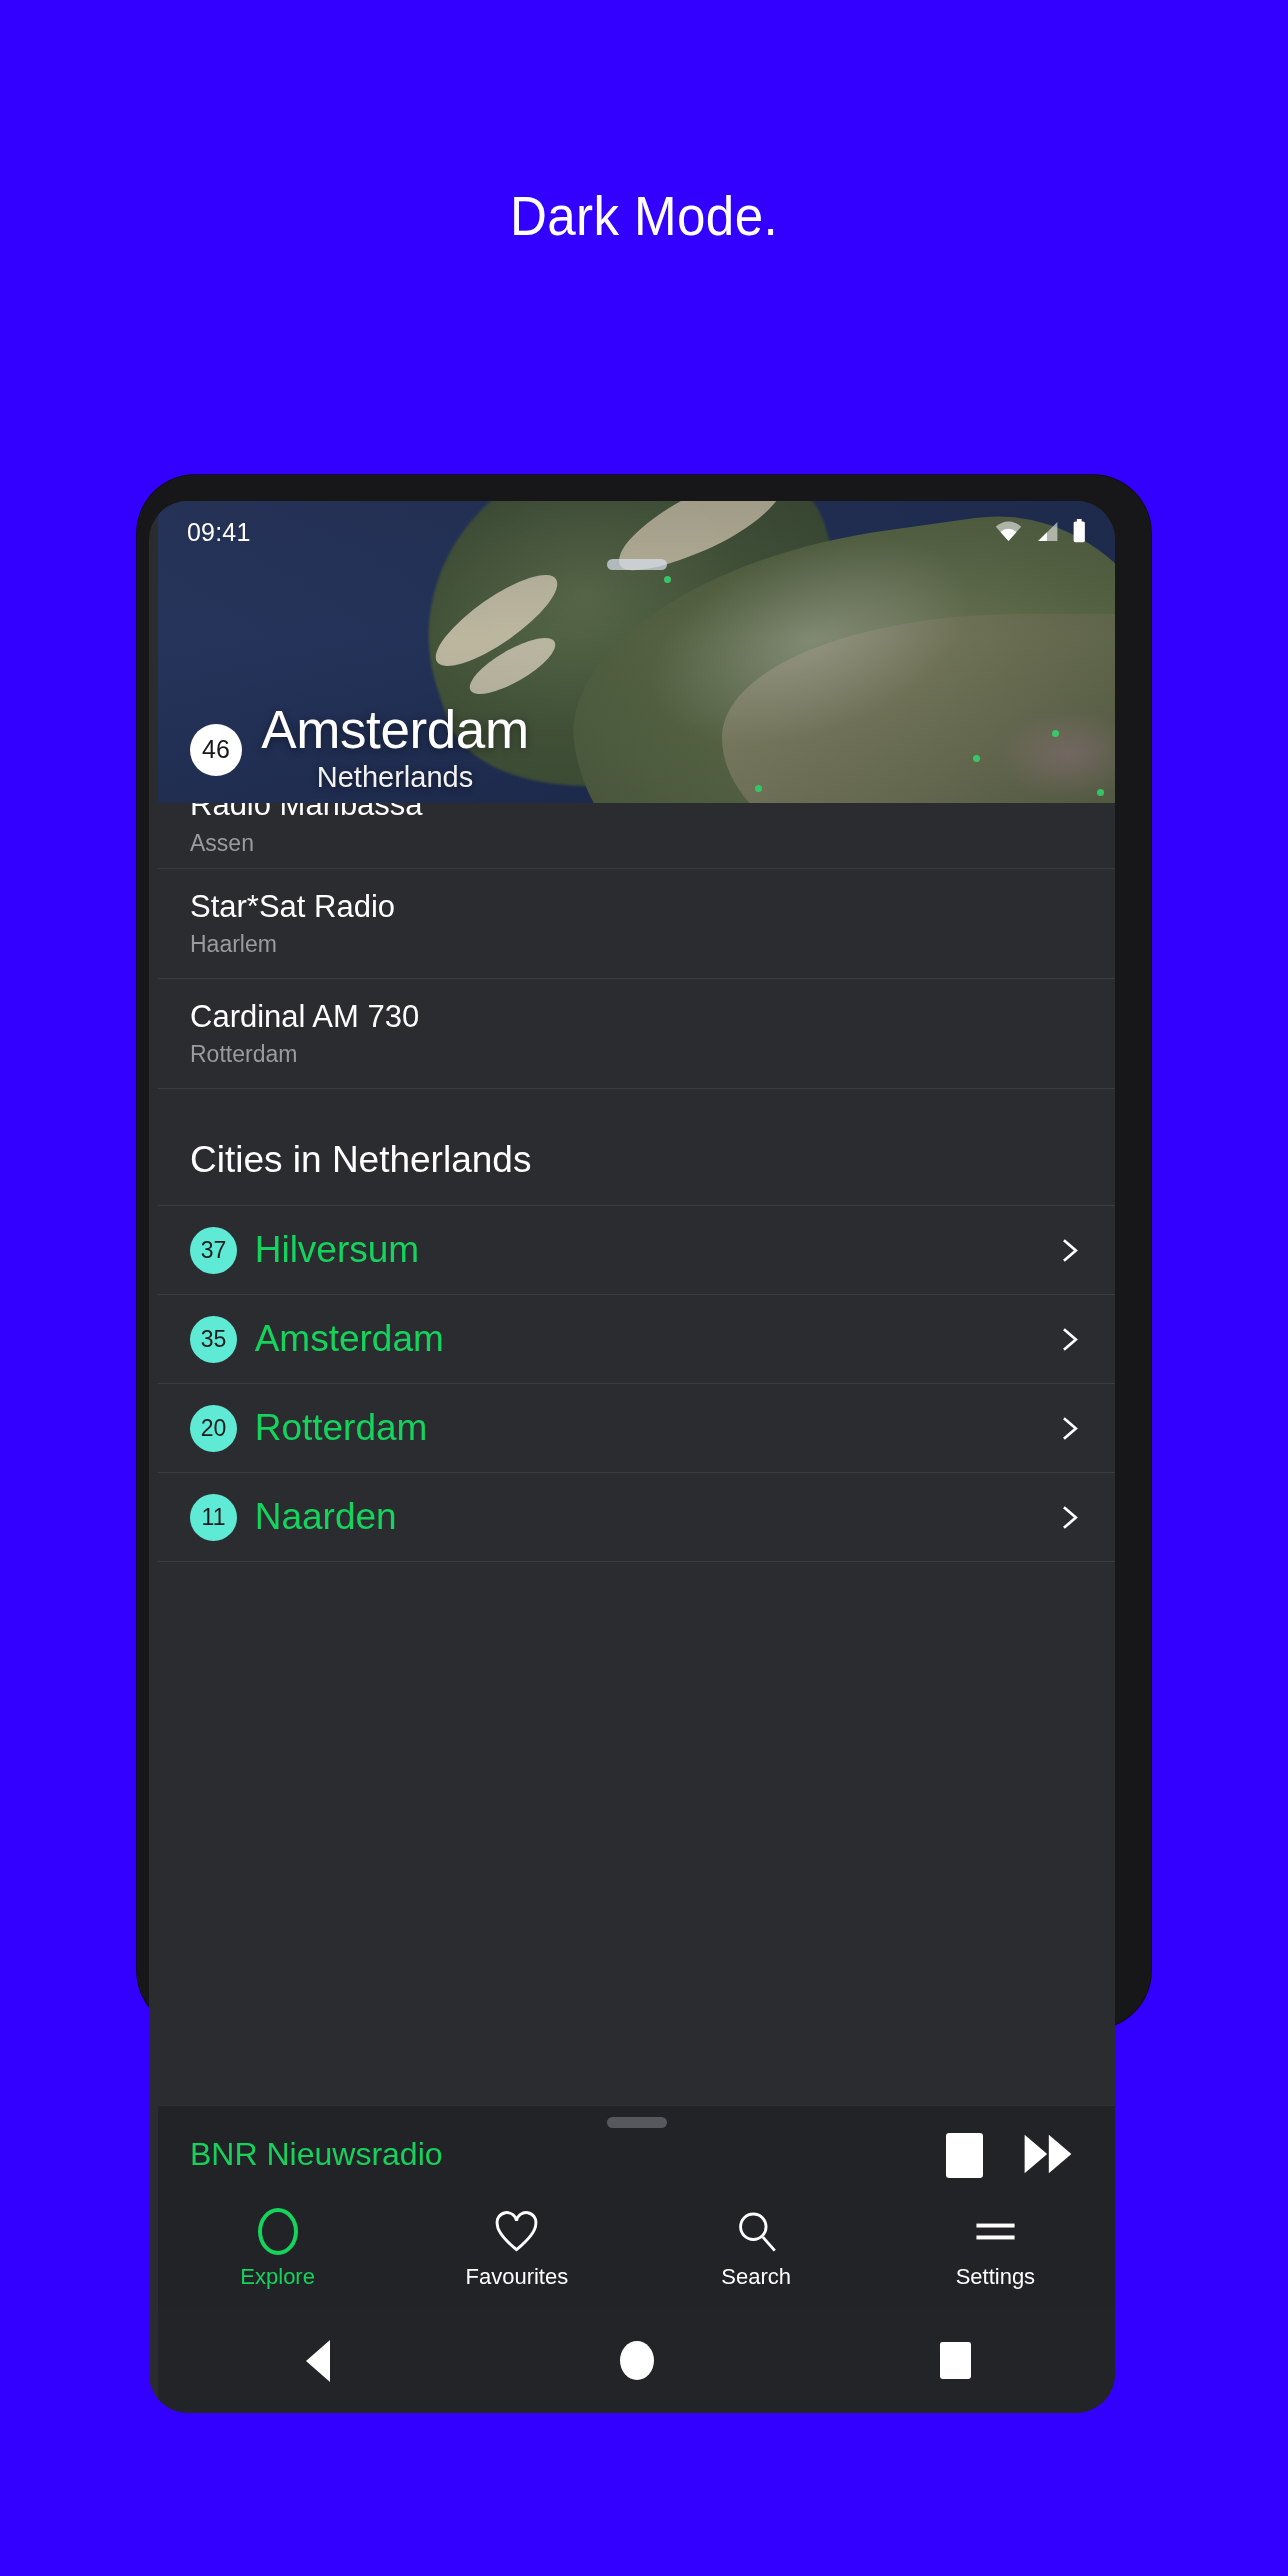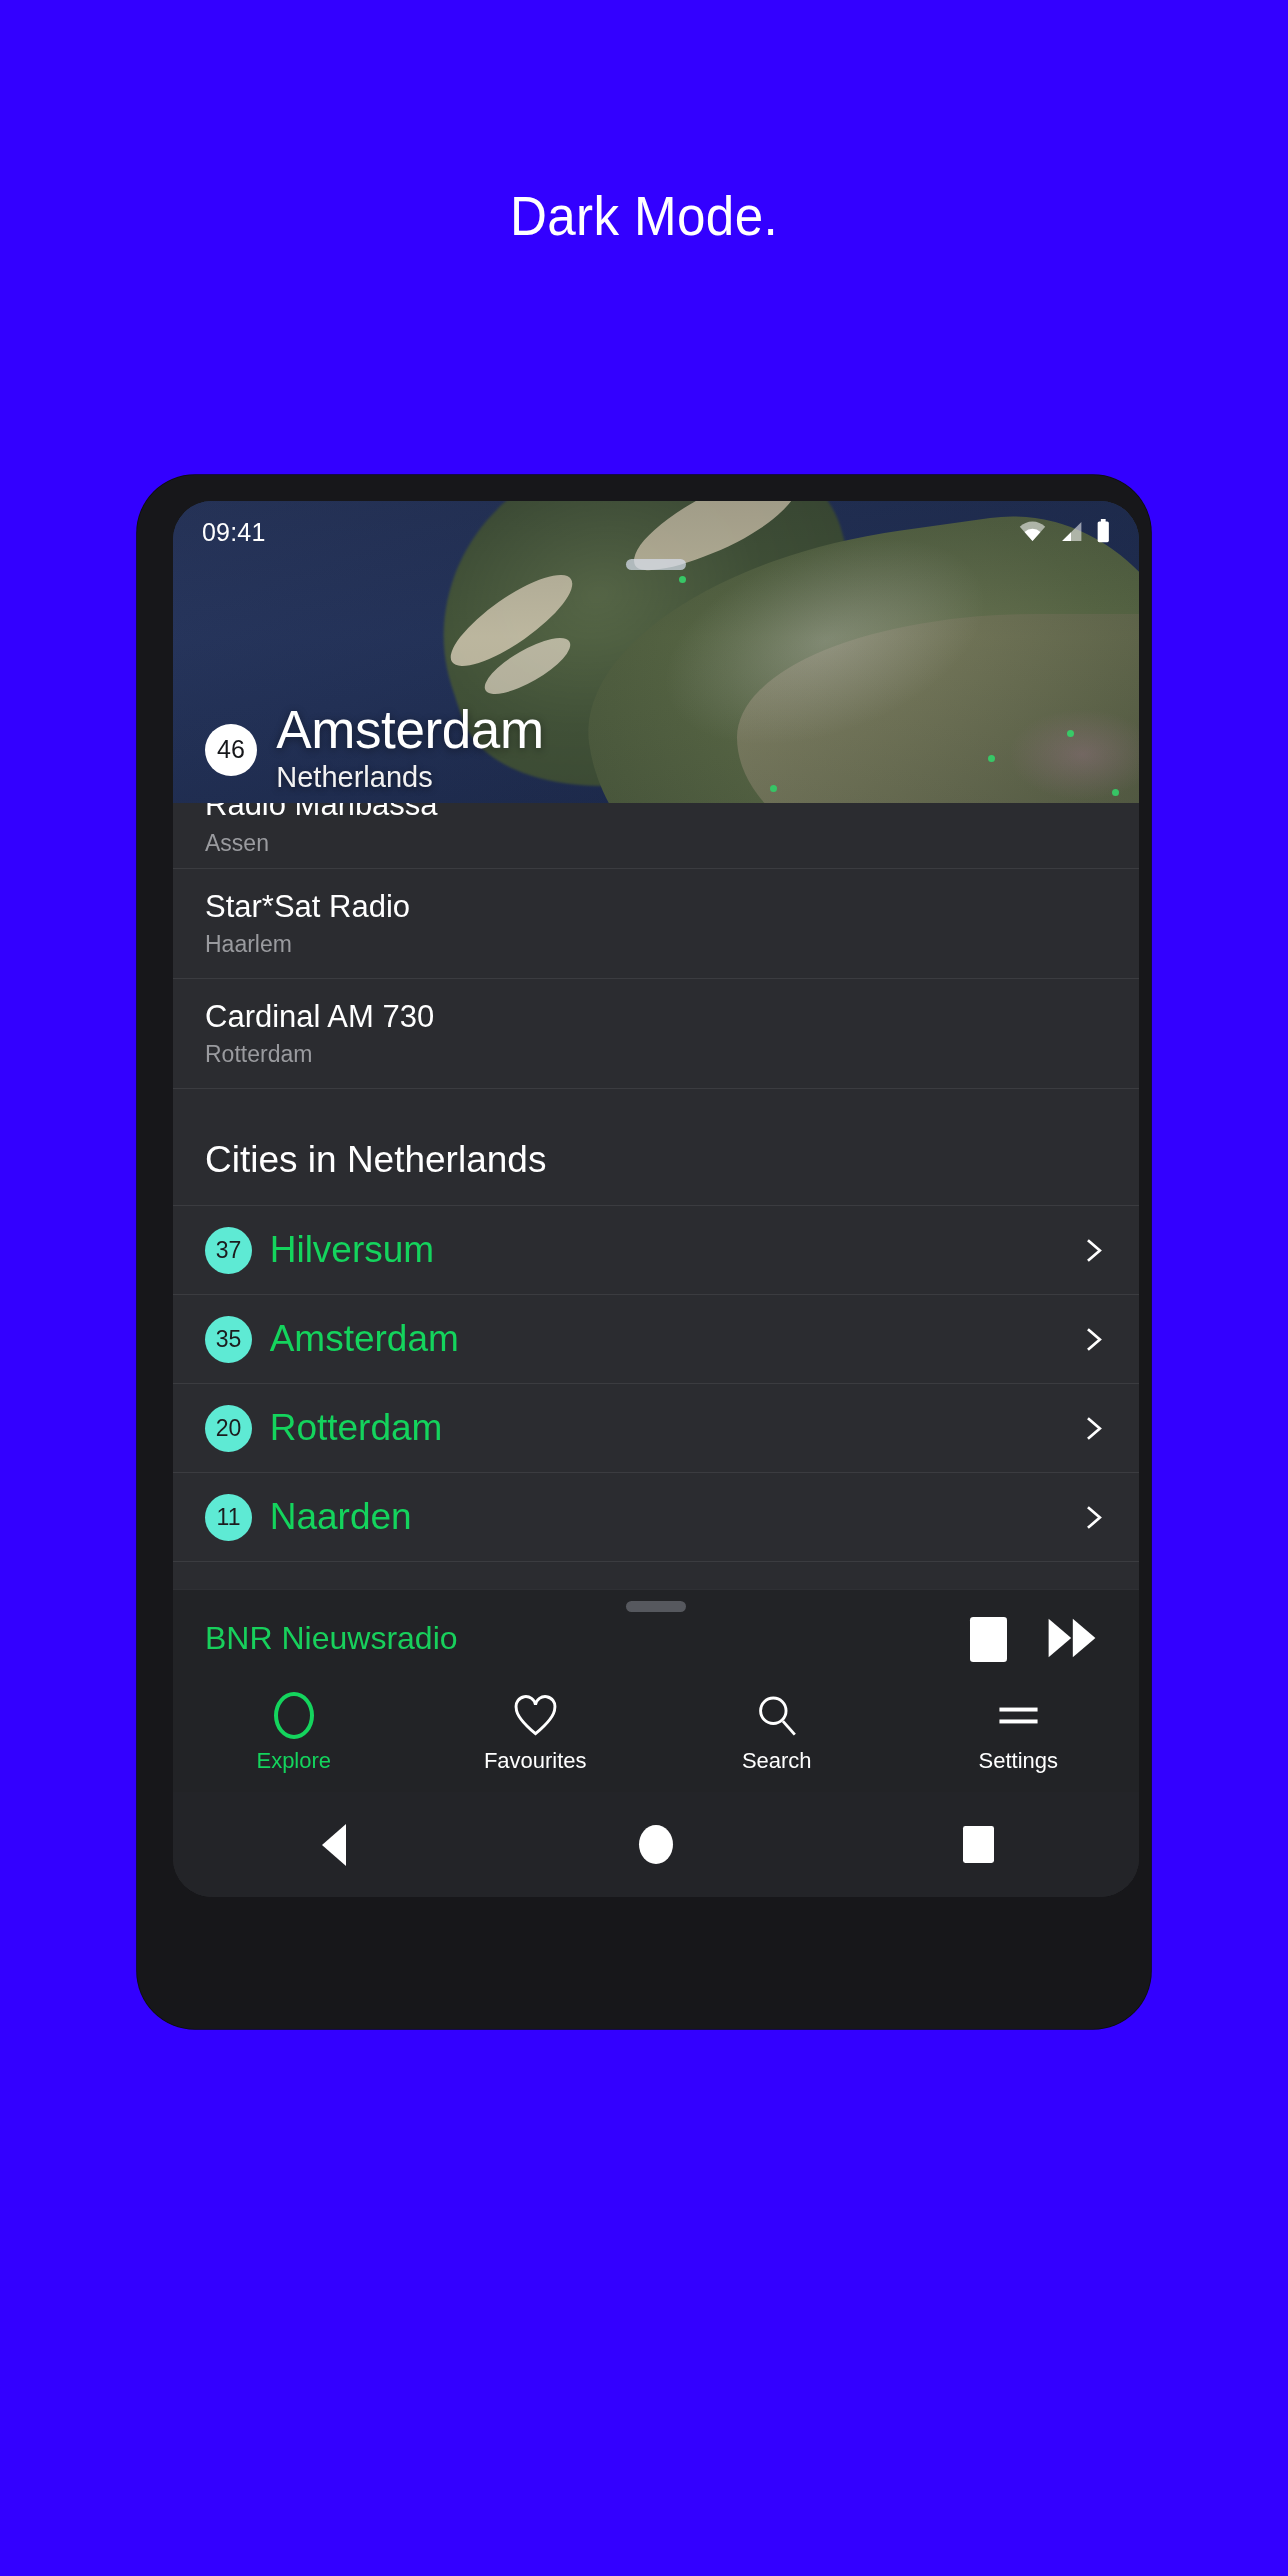--- a/index.html
+++ b/index.html
@@ -29,27 +29,28 @@
   .phone {
     position:absolute;
     left:137px; top:475px;
     width:1014px; height:1554px;
     background:#17171a;
     border-radius:58px;
     box-shadow:0 0 0 0.8px #0d0d10;
   }
   .screen {
     position:absolute;
-    left:36px; top:26px;
-    width:966px; height:1396px;
+    left:12px; top:26px;
+    width:966px; height:1912px;
     border-radius:39px;
     overflow:hidden;
     background:#2b2c30;
     display:flex;
     flex-direction:column;
+    padding-left:9px;
   }
 
   
   .map-header {
     position:relative;
     height:302px;
     flex:0 0 302px;
     overflow:hidden;
     background:#1f3057;
   }
@@ -157,20 +158,21 @@
   }
   .city-block { display:flex; flex-direction:column; line-height:1; }
   .city-name {
     color:#ffffff; font-size:53px; font-weight:400;
     letter-spacing:-0.4px;
     text-shadow:0 1.6px 8px rgba(0,0,0,0.45);
   }
   .country-name {
     color:#f2f2f2; font-size:29px; margin-top:6.4px;
     text-shadow:0 1.6px 6.4px rgba(0,0,0,0.5);
+    text-align:center;
   }
 
   
   .list {
     flex:1;
     background:#2b2c30;
     overflow:hidden;
     position:relative;
   }
   .station {

